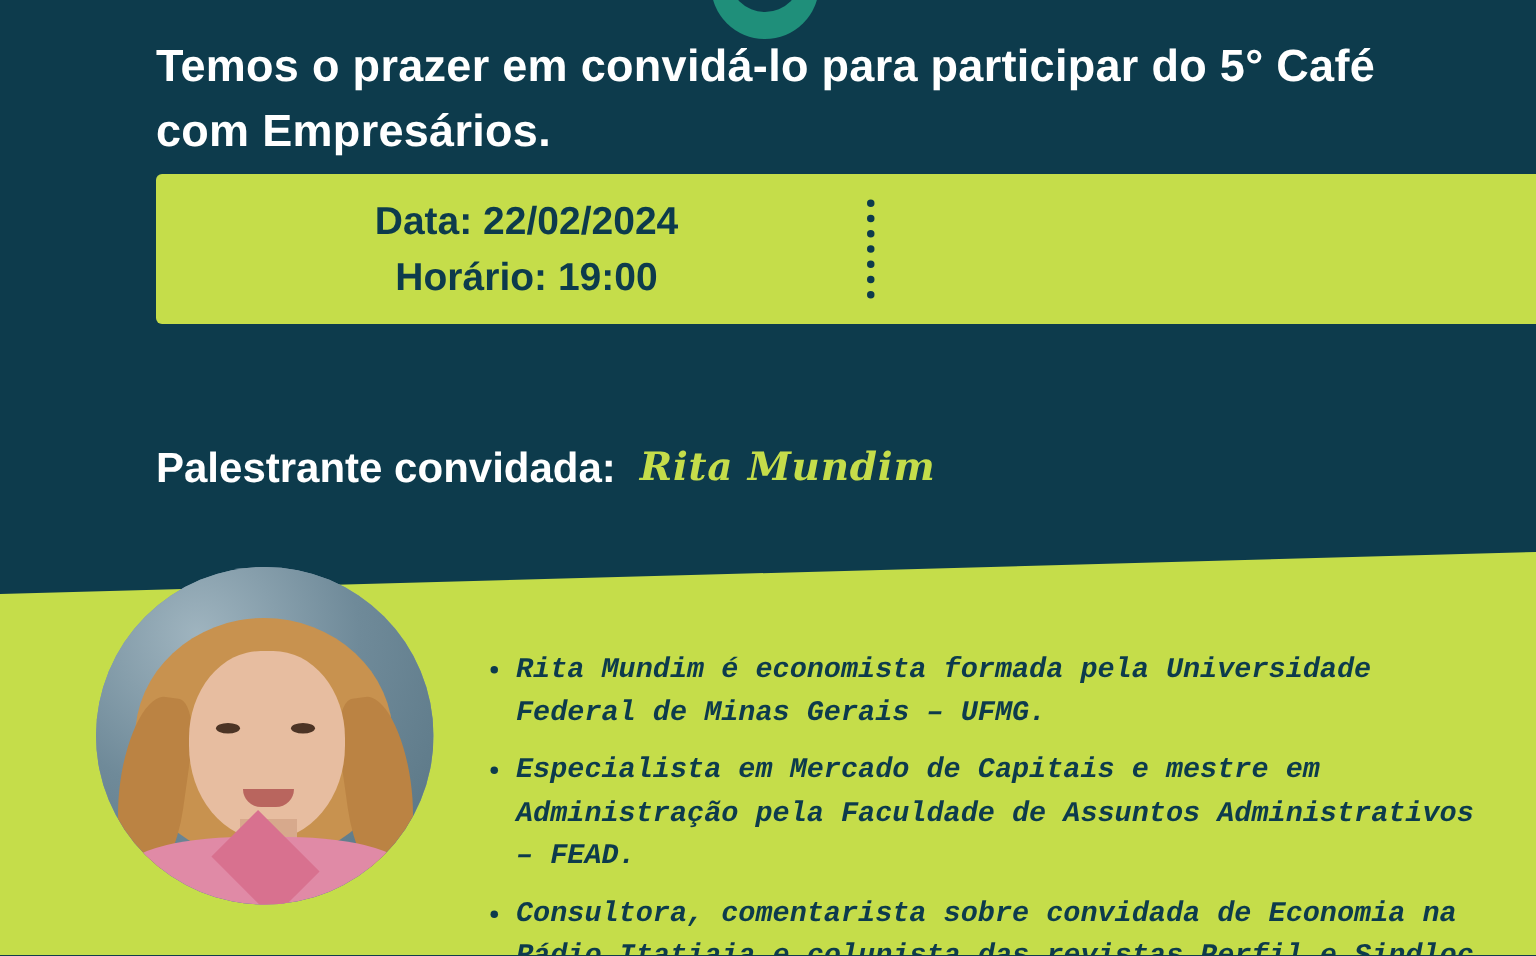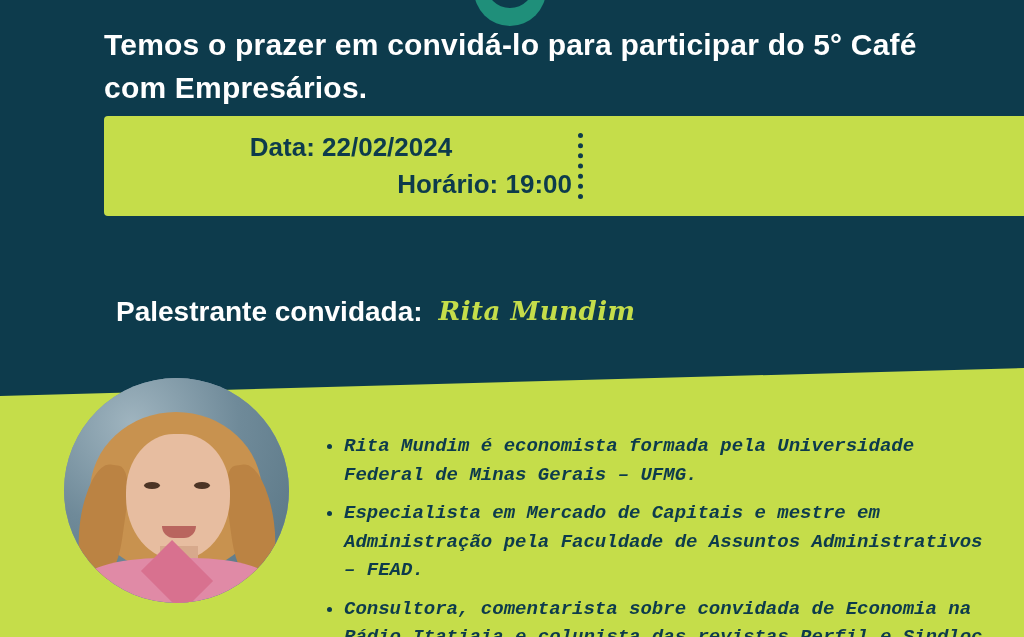--- a/index.html
+++ b/index.html
@@ -70,35 +70,35 @@
   .info-col {
     flex: 1 1 0;
     text-align: center;
     color: #0d3b4c;
     font-size: 26px;
     font-weight: bold;
     line-height: 1.42;
     padding: 0 6px;
     box-sizing: border-box;
   }
-  .info-col .line2 { display: block; text-align: right; }
+  .info-col .line2 { display: block; }
   .dotted-sep {
     width: 0;
     border-left: 5px dotted #0d3b4c;
     height: 66px;
     align-self: center;
   }
 
   
   .speaker-row {
     position: absolute;
     top: 296px;
-    left: 116px;
+    left: 104px;
     display: flex;
-    align-items: flex-start;
+    align-items: center;
   }
   .speaker-label {
     color: #ffffff;
     font-size: 28px;
     font-weight: bold;
   }
   .speaker-name {
     margin-left: 16px;
     color: #c5dd4a;
     font-size: 26px;

